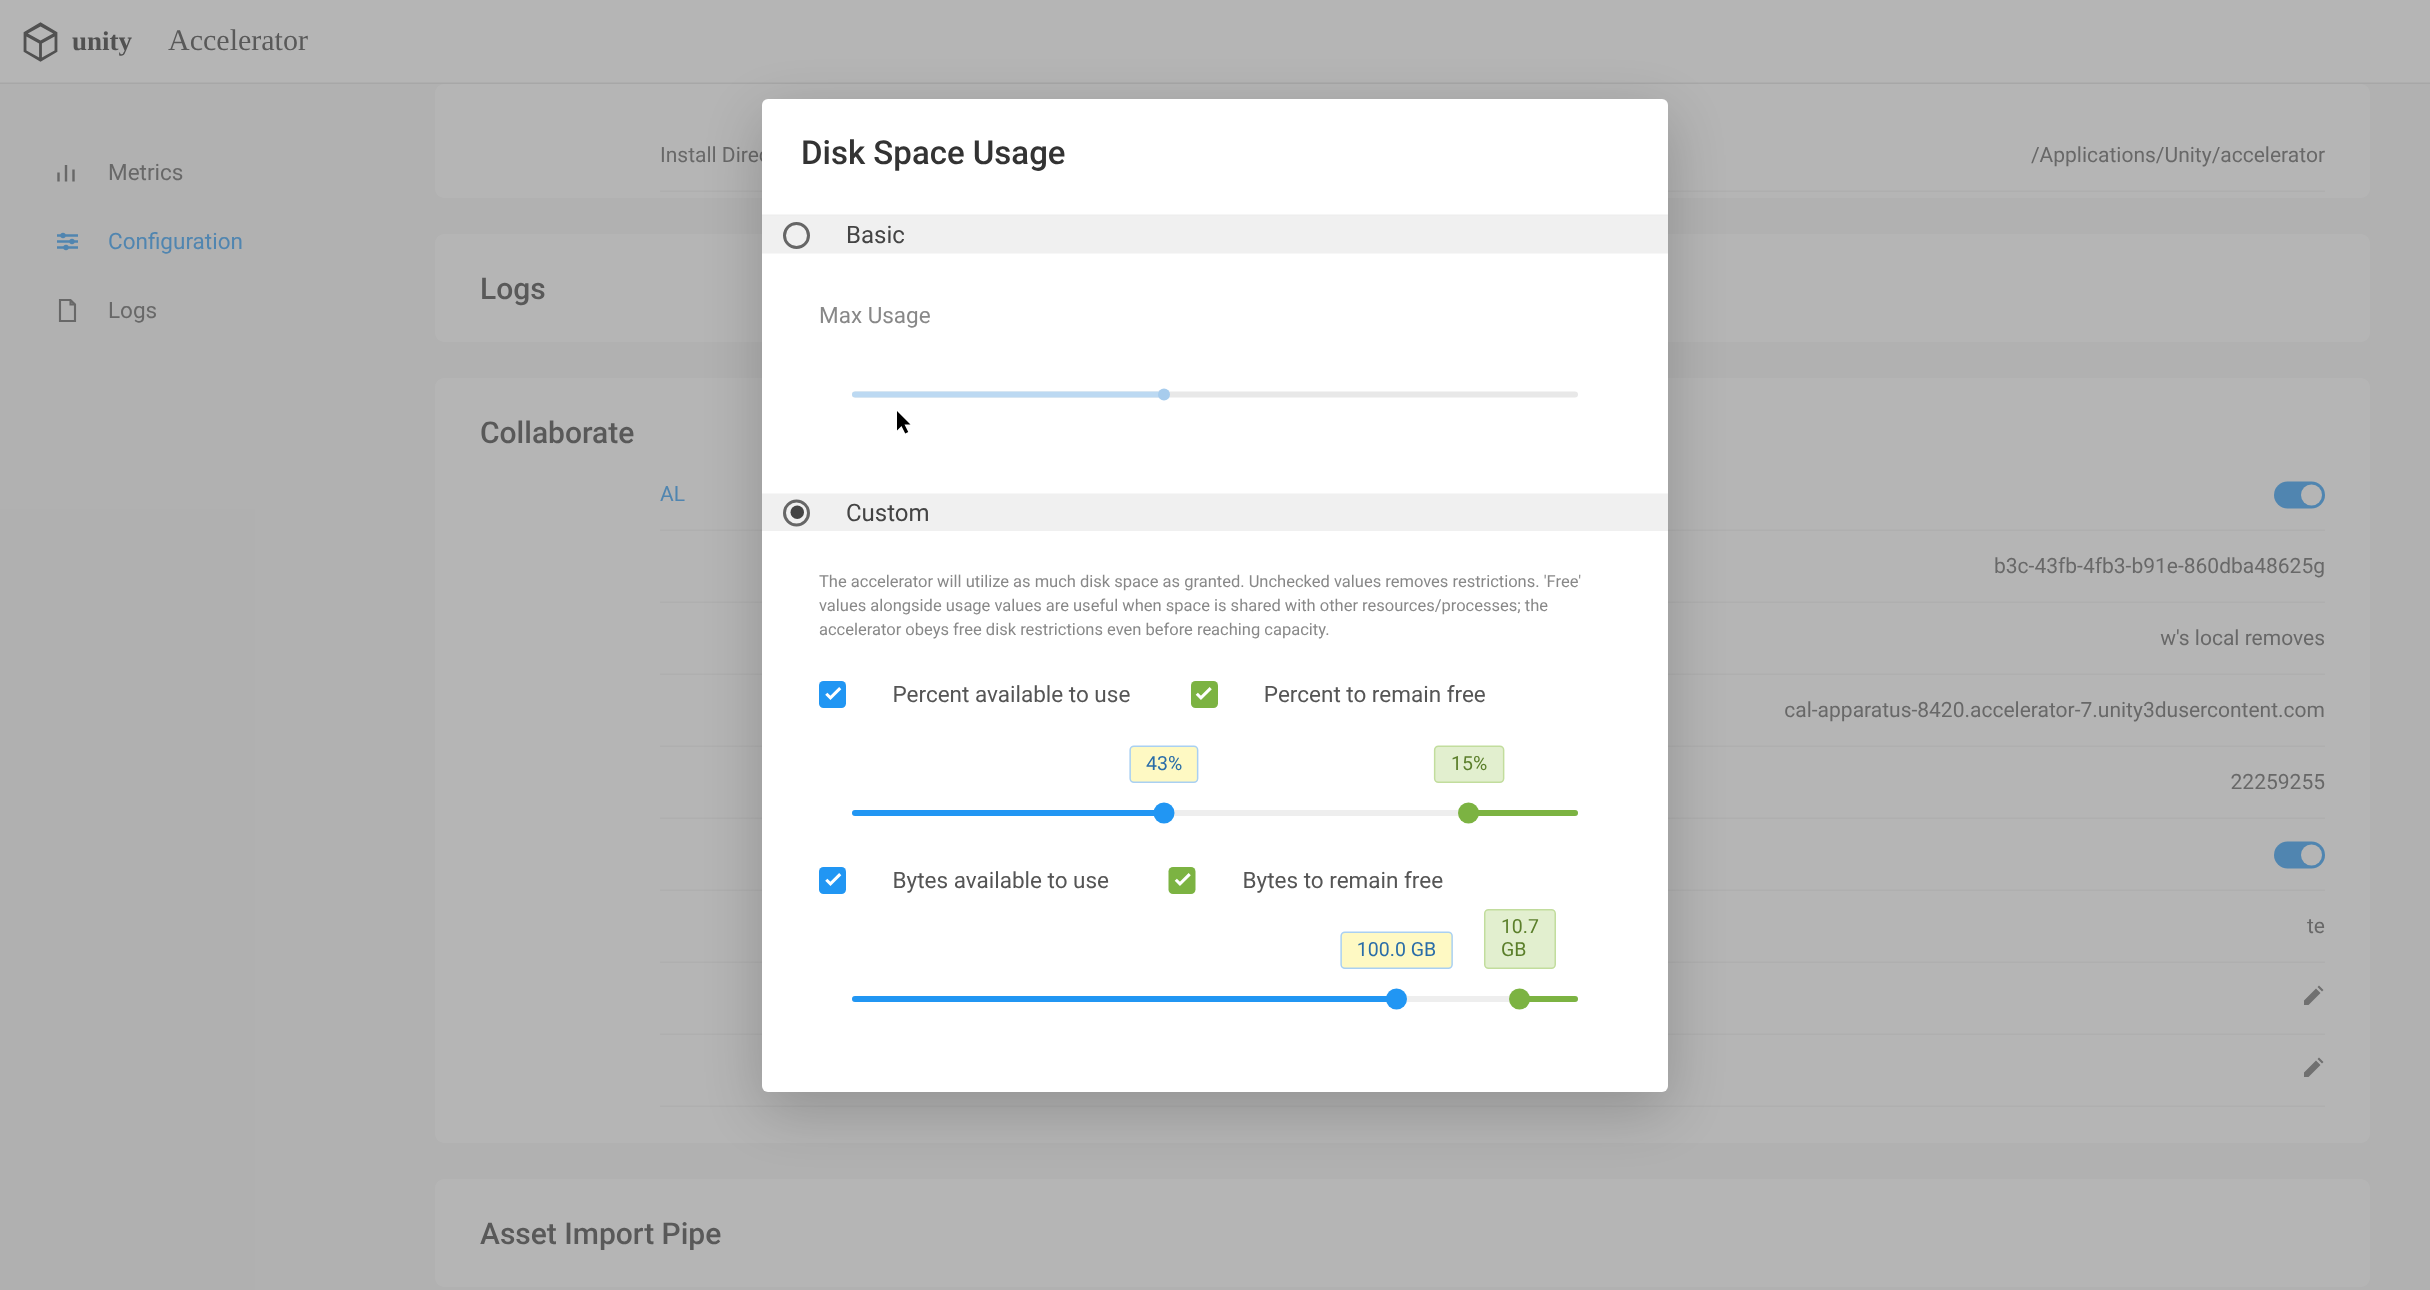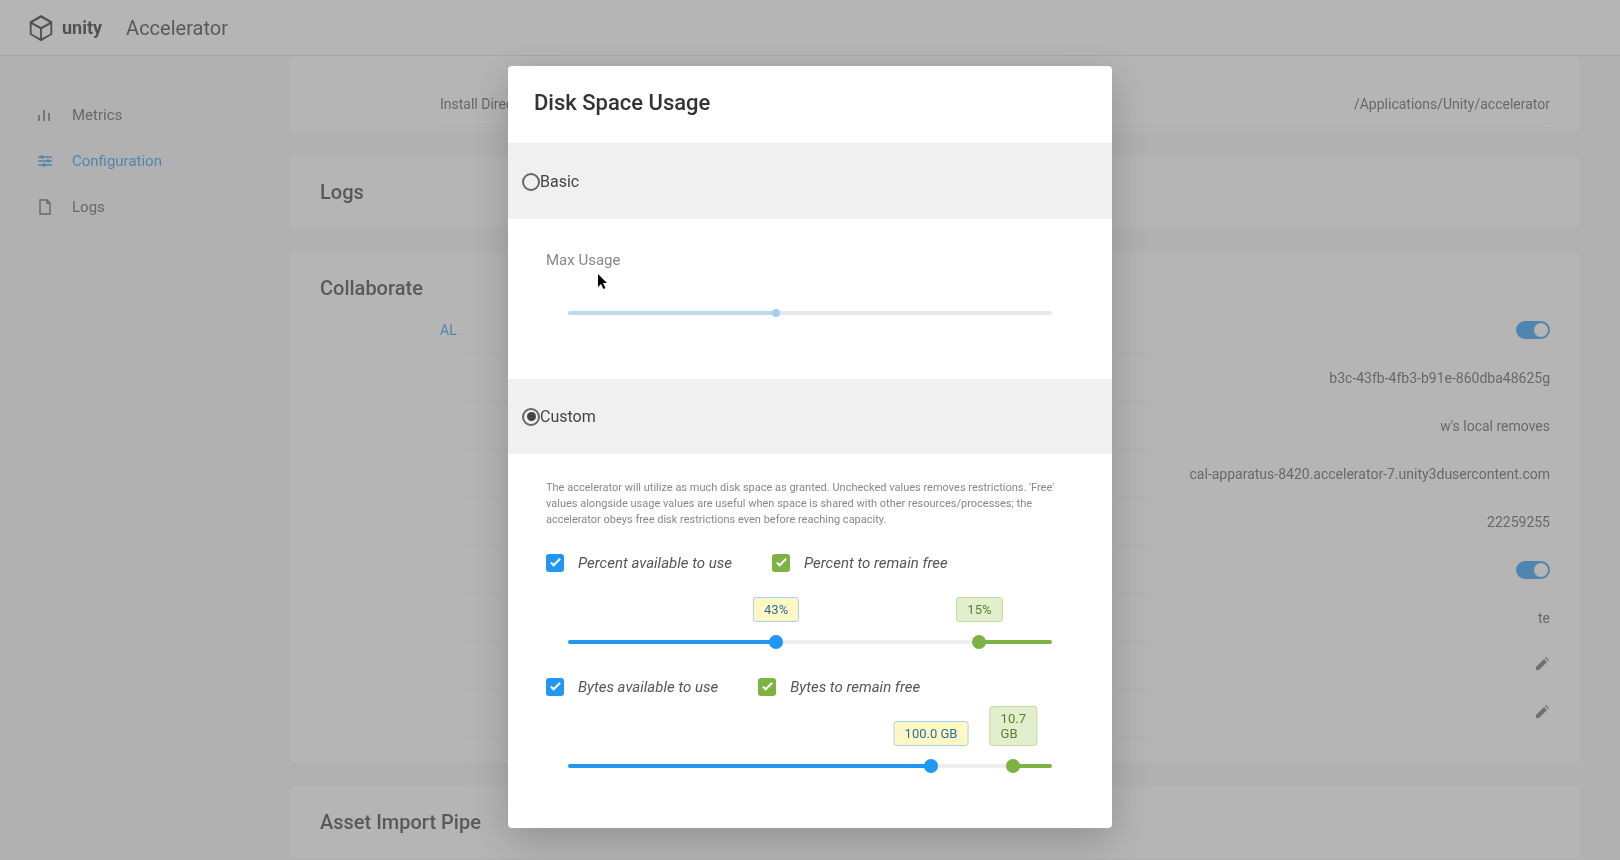--- a/index.html
+++ b/index.html
@@ -10,21 +10,22 @@
   height: 860px;
   overflow: hidden;
   position: relative;
 }
 .header {
   height: 56px;
   background: #fff;
   border-bottom: 1px solid #e0e0e0;
   display: flex;
   align-items: center;
-  padding: 0 26px;
+  padding: 0 12px;
+  font-family: Liberation Serif, serif;
 }
 .unity-logo {
   display: flex;
   align-items: center;
   gap: 6px;
   color: #222;
   font-weight: 600;
 }
 .unity-logo svg { width: 30px; height: 30px; }
 .app-title { margin-left: 24px; font-size: 20px; color: #333; }
@@ -84,23 +85,23 @@
 }
 .modal-header {
   padding: 24px 8px 28px 26px;
   border-bottom: 1px solid #eee;
 }
 .modal-title { font-size: 22px; font-weight: 500; color: #333; }
 .option-block { padding: 0 26px 24px 26px; }
 .option-header {
   display: flex;
   align-items: center;
-  gap: 0;
+  gap: 24px;
   background: #f0f0f0;
-  padding: 28px 14px;
+  padding: 3px 14px;
   margin: 0 -26px;
 }
 .option-header.first { margin-top: 0; }
 .radio {
   width: 18px; height: 18px; border: 2px solid #666; border-radius: 50%;
   display:flex; align-items:center; justify-content:center;
 }
 .radio.selected::after { content:""; width:9px; height:9px; background:#444; border-radius:50%; }
 .option-label { color:#444; font-size:16px; }
 .max-usage-label { color:#888; font-size:15px; margin-top:32px; margin-bottom:42px; padding-left:12px; }
@@ -116,21 +117,21 @@
 .slider-handle {
   position:absolute; top:50%; transform:translate(-50%,-50%);
   width:8px; height:8px; background:#a7cced; border-radius:50%;
 }
 .option-divider { height: 20px; }
 .custom-body { padding-top: 26px; }
 .custom-desc { color:#888; font-size:11px; line-height:1.45; padding: 0 12px 26px 12px; }
 .check-row {
   display:flex; align-items:center; gap:40px; padding: 0 12px;
 }
-.check-item { display:flex; align-items:center; gap:14px;font-style:italic; }
+.check-item { display:flex; align-items:center; gap:31px; }
 .check-box {
   width:18px; height:18px; border-radius:3px; display:flex; align-items:center; justify-content:center;
 }
 .check-box.blue { background:#2196f3; }
 .check-box.green { background:#7cb342; }
 .check-box svg { width:13px; height:13px; }
 .check-label { color:#555; font-size:15px; }
 .dual-slider-wrap { position:relative; height:64px; margin:18px 34px 10px 34px; }
 .ds-track { position:absolute; left:0; right:0; bottom:10px; height:4px; background:#eee; border-radius:2px; }
 .ds-fill-blue { position:absolute; bottom:10px; left:0; height:4px; background:#2196f3; border-radius:2px; }

